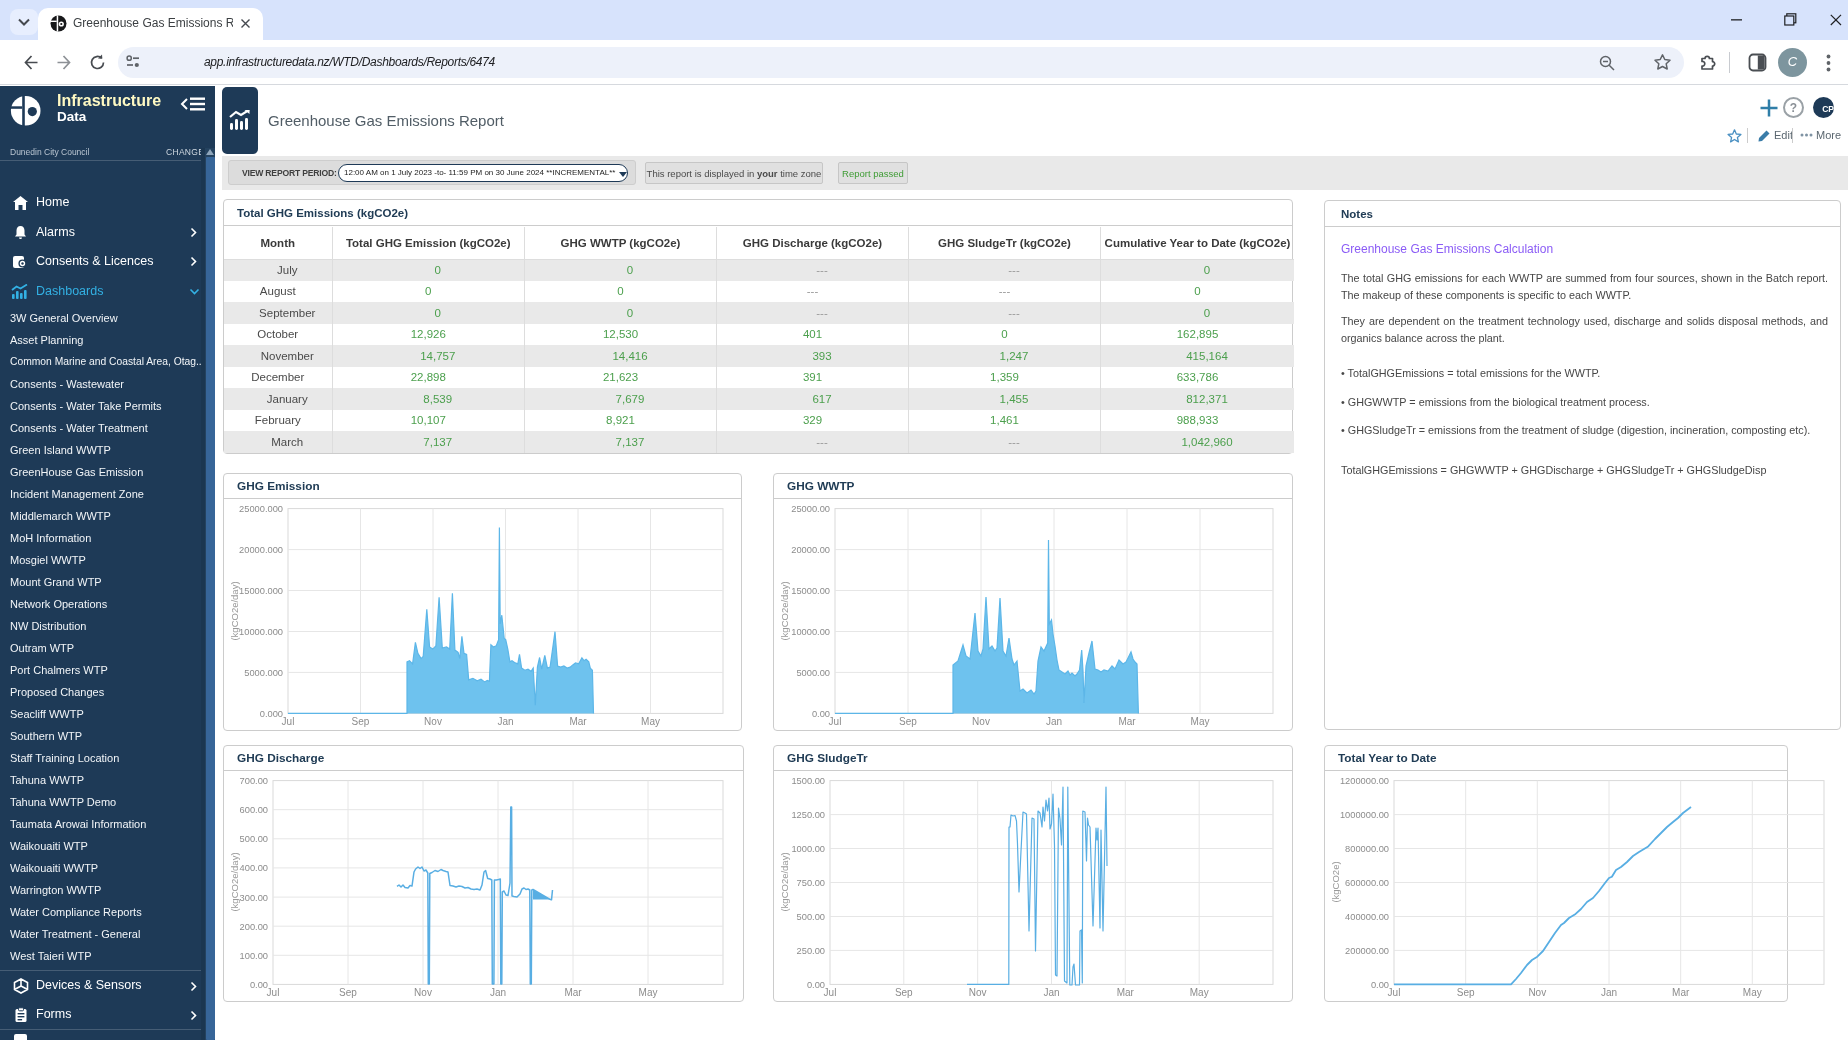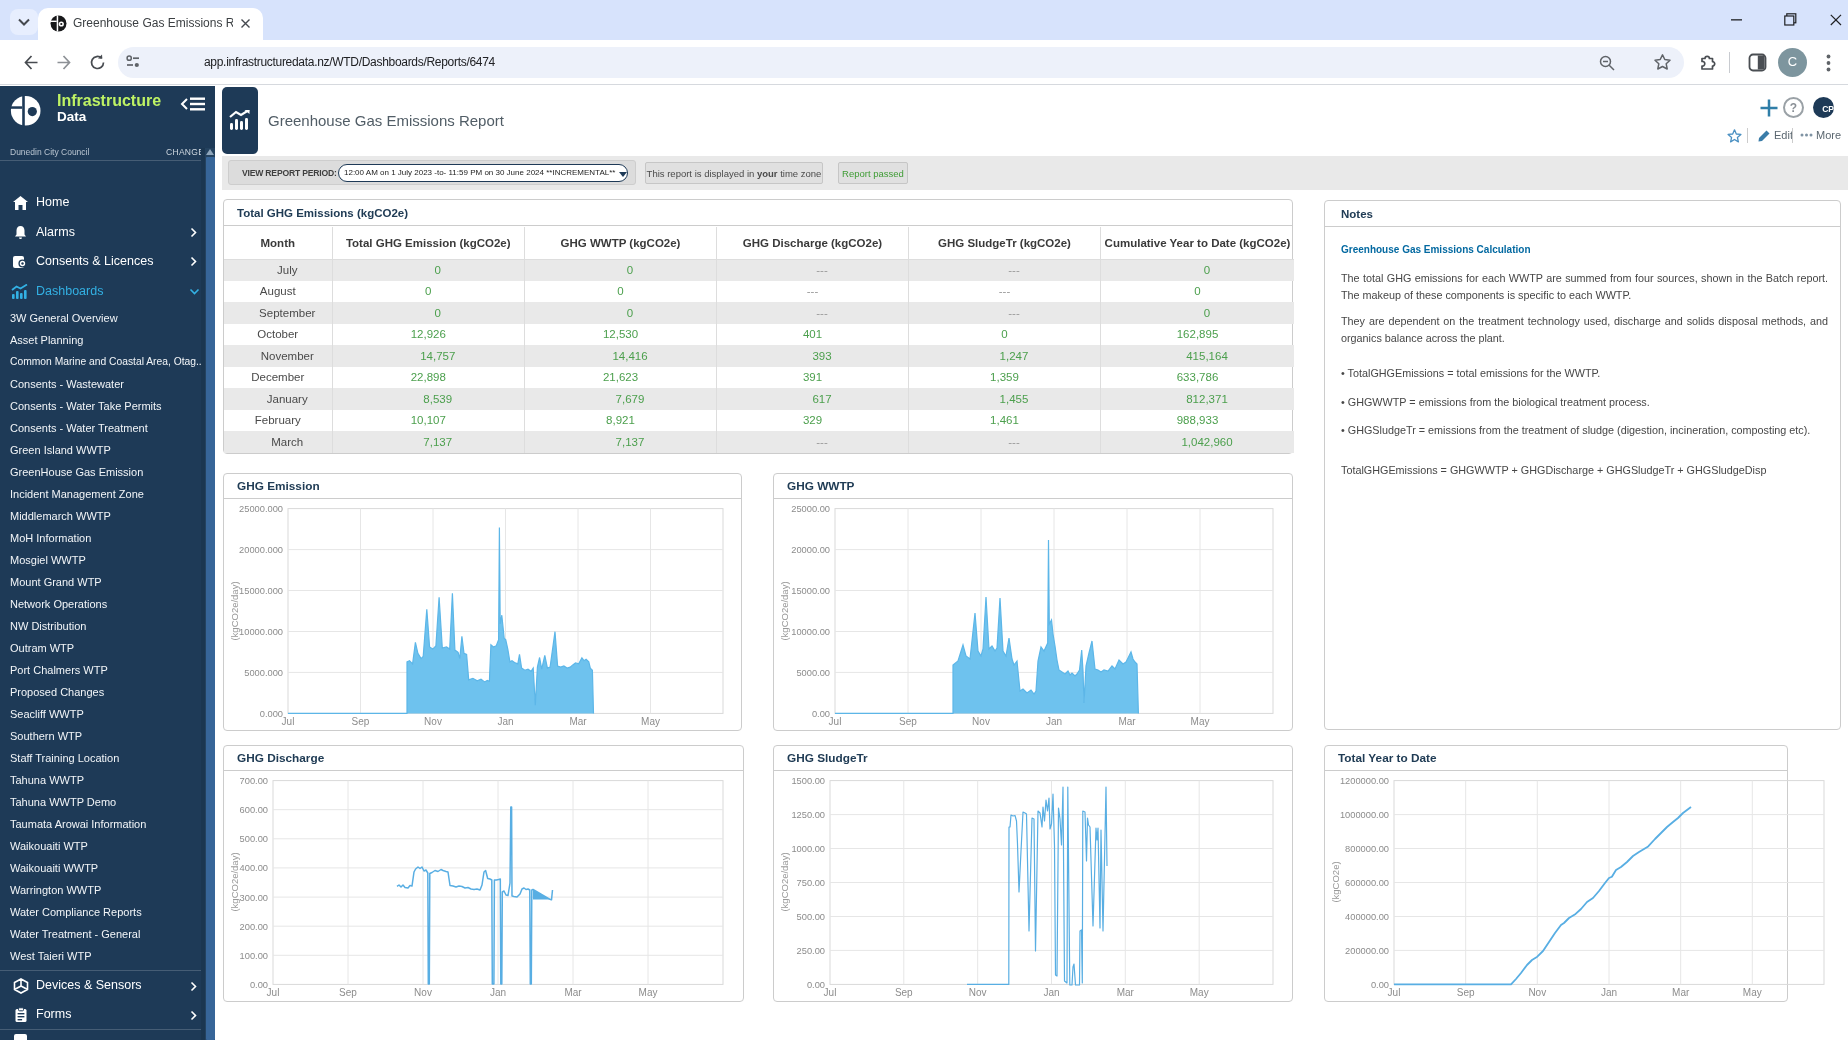--- a/index.html
+++ b/index.html
@@ -1,19 +1,19 @@
 <!DOCTYPE html>
 <html><head><meta charset="utf-8"><style>
 * { margin:0; padding:0; box-sizing:border-box; }
 html,body { width:1848px; height:1040px; overflow:hidden; font-family:"Liberation Sans",sans-serif; background:#fff; }
 .abs { position:absolute; }
 
 #tabstrip { position:absolute; left:0; top:0; width:1848px; height:40px; background:#d7e3fc; }
 #tab { position:absolute; left:38px; top:8px; width:225px; height:32px; background:#fff; border-radius:10px 10px 0 0; }
-#toolbar { position:absolute; left:0; top:40px; width:1848px; height:45px; background:#fff; border-bottom:1px solid #d6d9de; }
+#toolbar { position:absolute; left:0; top:40px; width:1848px; height:45px; background:#fff; border-bottom:1px solid #d6d9de;font-style:italic; }
 #omni { position:absolute; left:118px; top:7px; width:1566px; height:31px; border-radius:16px; background:#edf1fa; }
 
 #sidebar { position:absolute; left:0; top:86px; width:215px; height:954px; background:#1e3a57; }
 #main { position:absolute; left:215px; top:86px; width:1633px; height:954px; background:#fff; }
 .sub { position:absolute; left:10px; height:22px; line-height:22px; font-size:11px; color:#f2f5f8; white-space:nowrap; }
 .panel { position:absolute; background:#fff; border:1px solid #ccc; border-radius:4px; }
 .ptitle { position:absolute; left:0; top:0; right:0; height:25px; line-height:25px; padding-left:13px; font-size:11.8px; font-weight:bold; color:#203c55; border-bottom:1px solid #ccc; }
 table { border-collapse:collapse; width:100%; table-layout:fixed; }
 th { font-size:11.5px; color:#3a3a3a; font-weight:bold; height:32px; border-right:1px solid #ddd; border-bottom:1px solid #ddd; white-space:nowrap; overflow:hidden; }
 th:last-child, td:last-child { border-right:none; }
@@ -98,21 +98,21 @@
     </svg>
 </div>
 
 <div id="sidebar">
   <svg width="52" height="50" viewBox="0 0 52 50" style="position:absolute;left:0;top:0">
       <circle cx="25.7" cy="24.7" r="14.8" fill="#fff"></circle>
       <rect x="22.2" y="9" width="2.6" height="31.4" fill="#1e3a57"></rect>
       <rect x="10" y="20.3" width="12.2" height="2.5" fill="#1e3a57"></rect>
       <circle cx="32.3" cy="25.6" r="4.6" fill="#1e3a57"></circle>
     </svg>
-  <div class="abs" style="left:57px;top:6px;font-size:16px;font-weight:bold;color:#bef264">Infrastructure</div>
+  <div class="abs" style="left:57px;top:6px;font-size:16px;font-weight:bold;color:#fef9c3">Infrastructure</div>
   <div class="abs" style="left:57px;top:23px;font-size:13.5px;font-weight:bold;color:#fff">Data</div>
   <div class="abs" style="left:180px;top:9px"><svg width="26" height="18" viewBox="0 0 26 18">
         <path d="M7 4 L2 9 L7 14" stroke="#fff" stroke-width="2" fill="none"></path>
         <rect x="10" y="2.5" width="15" height="2.4" fill="#fff"></rect>
         <rect x="10" y="7.8" width="15" height="2.4" fill="#fff"></rect>
         <rect x="10" y="13.1" width="15" height="2.4" fill="#fff"></rect>
       </svg></div>
   <div class="abs" style="left:10px;top:61px;font-size:8.5px;color:#b9c5d1">Dunedin City Council</div>
   <div class="abs" style="left:166px;top:61px;font-size:8.5px;color:#cfd8e0;letter-spacing:.3px">CHANGE</div>
   <div class="abs" style="left:0;top:74px;width:205px;height:1px;background:rgba(255,255,255,.18)"></div>
@@ -347,21 +347,21 @@
               <td class="num">1,042,960</td>
             </tr>
           </tbody>
         </table>
     </div>
   </div>
 
   <div class="panel" style="left:1109px;top:114px;width:517px;height:530px">
     <div class="ptitle" style="font-size:11.5px;height:26px;line-height:26px;padding-left:16px;font-weight:bold">Notes</div>
     <div style="position:absolute;left:16px;top:40px;width:487px;font-size:10.8px;color:#464646;line-height:17px">
-      <div style="font-weight:bold;font-size:10px;color:#0369a1">Greenhouse Gas Emissions Calculation</div>
+      <div style="font-weight:normal;font-size:12px;color:#8b5cf6">Greenhouse Gas Emissions Calculation</div>
       <div style="margin-top:12px;text-align:justify">The total GHG emissions for each WWTP are summed from four sources, shown in the Batch report. The makeup of these components is specific to each WWTP.</div>
       <div style="margin-top:9px;text-align:justify">They are dependent on the treatment technology used, discharge and solids disposal methods, and organics balance across the plant.</div>
       <div style="margin-top:18px">• TotalGHGEmissions = total emissions for the WWTP.</div>
       <div style="margin-top:11.6px">• GHGWWTP = emissions from the biological treatment process.</div>
       <div style="margin-top:11.6px">• GHGSludgeTr = emissions from the treatment of sludge (digestion, incineration, composting etc).</div>
       <div style="margin-top:23px">TotalGHGEmissions = GHGWWTP + GHGDischarge + GHGSludgeTr + GHGSludgeDisp</div>
     </div>
   </div>
 </div>
 <div class="panel" style="left:223px;top:473px;width:519px;height:258px">

